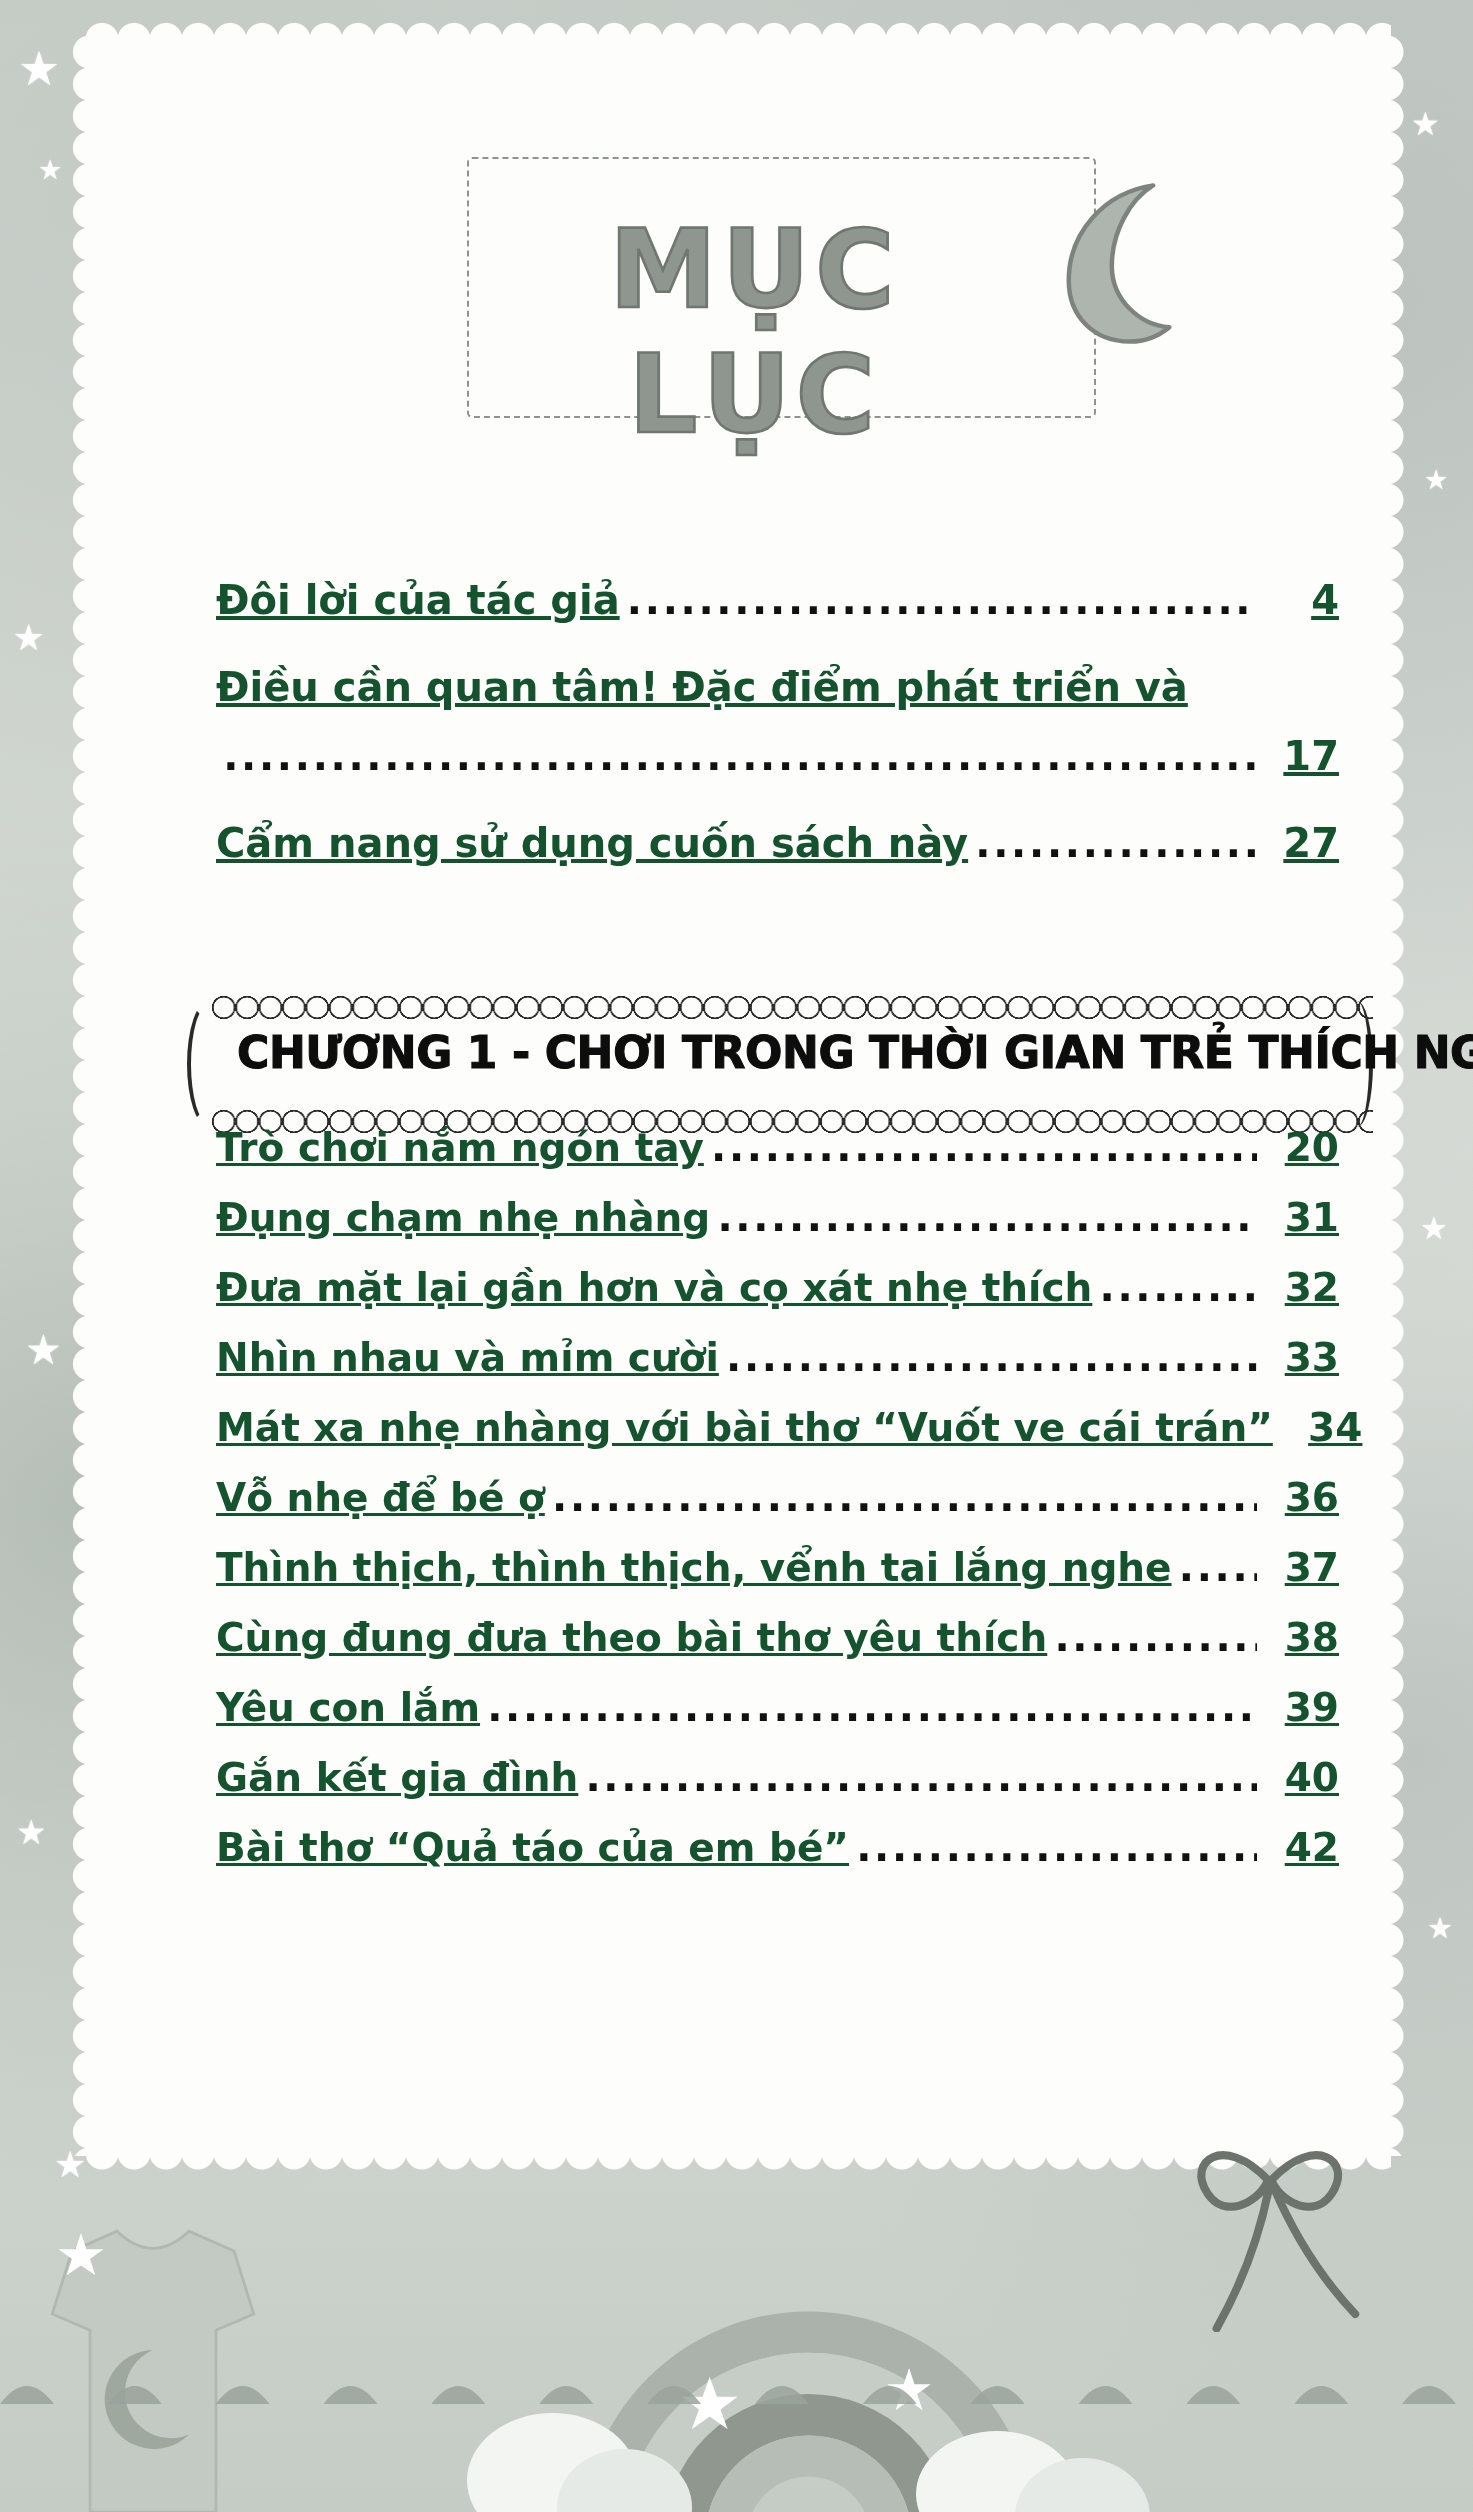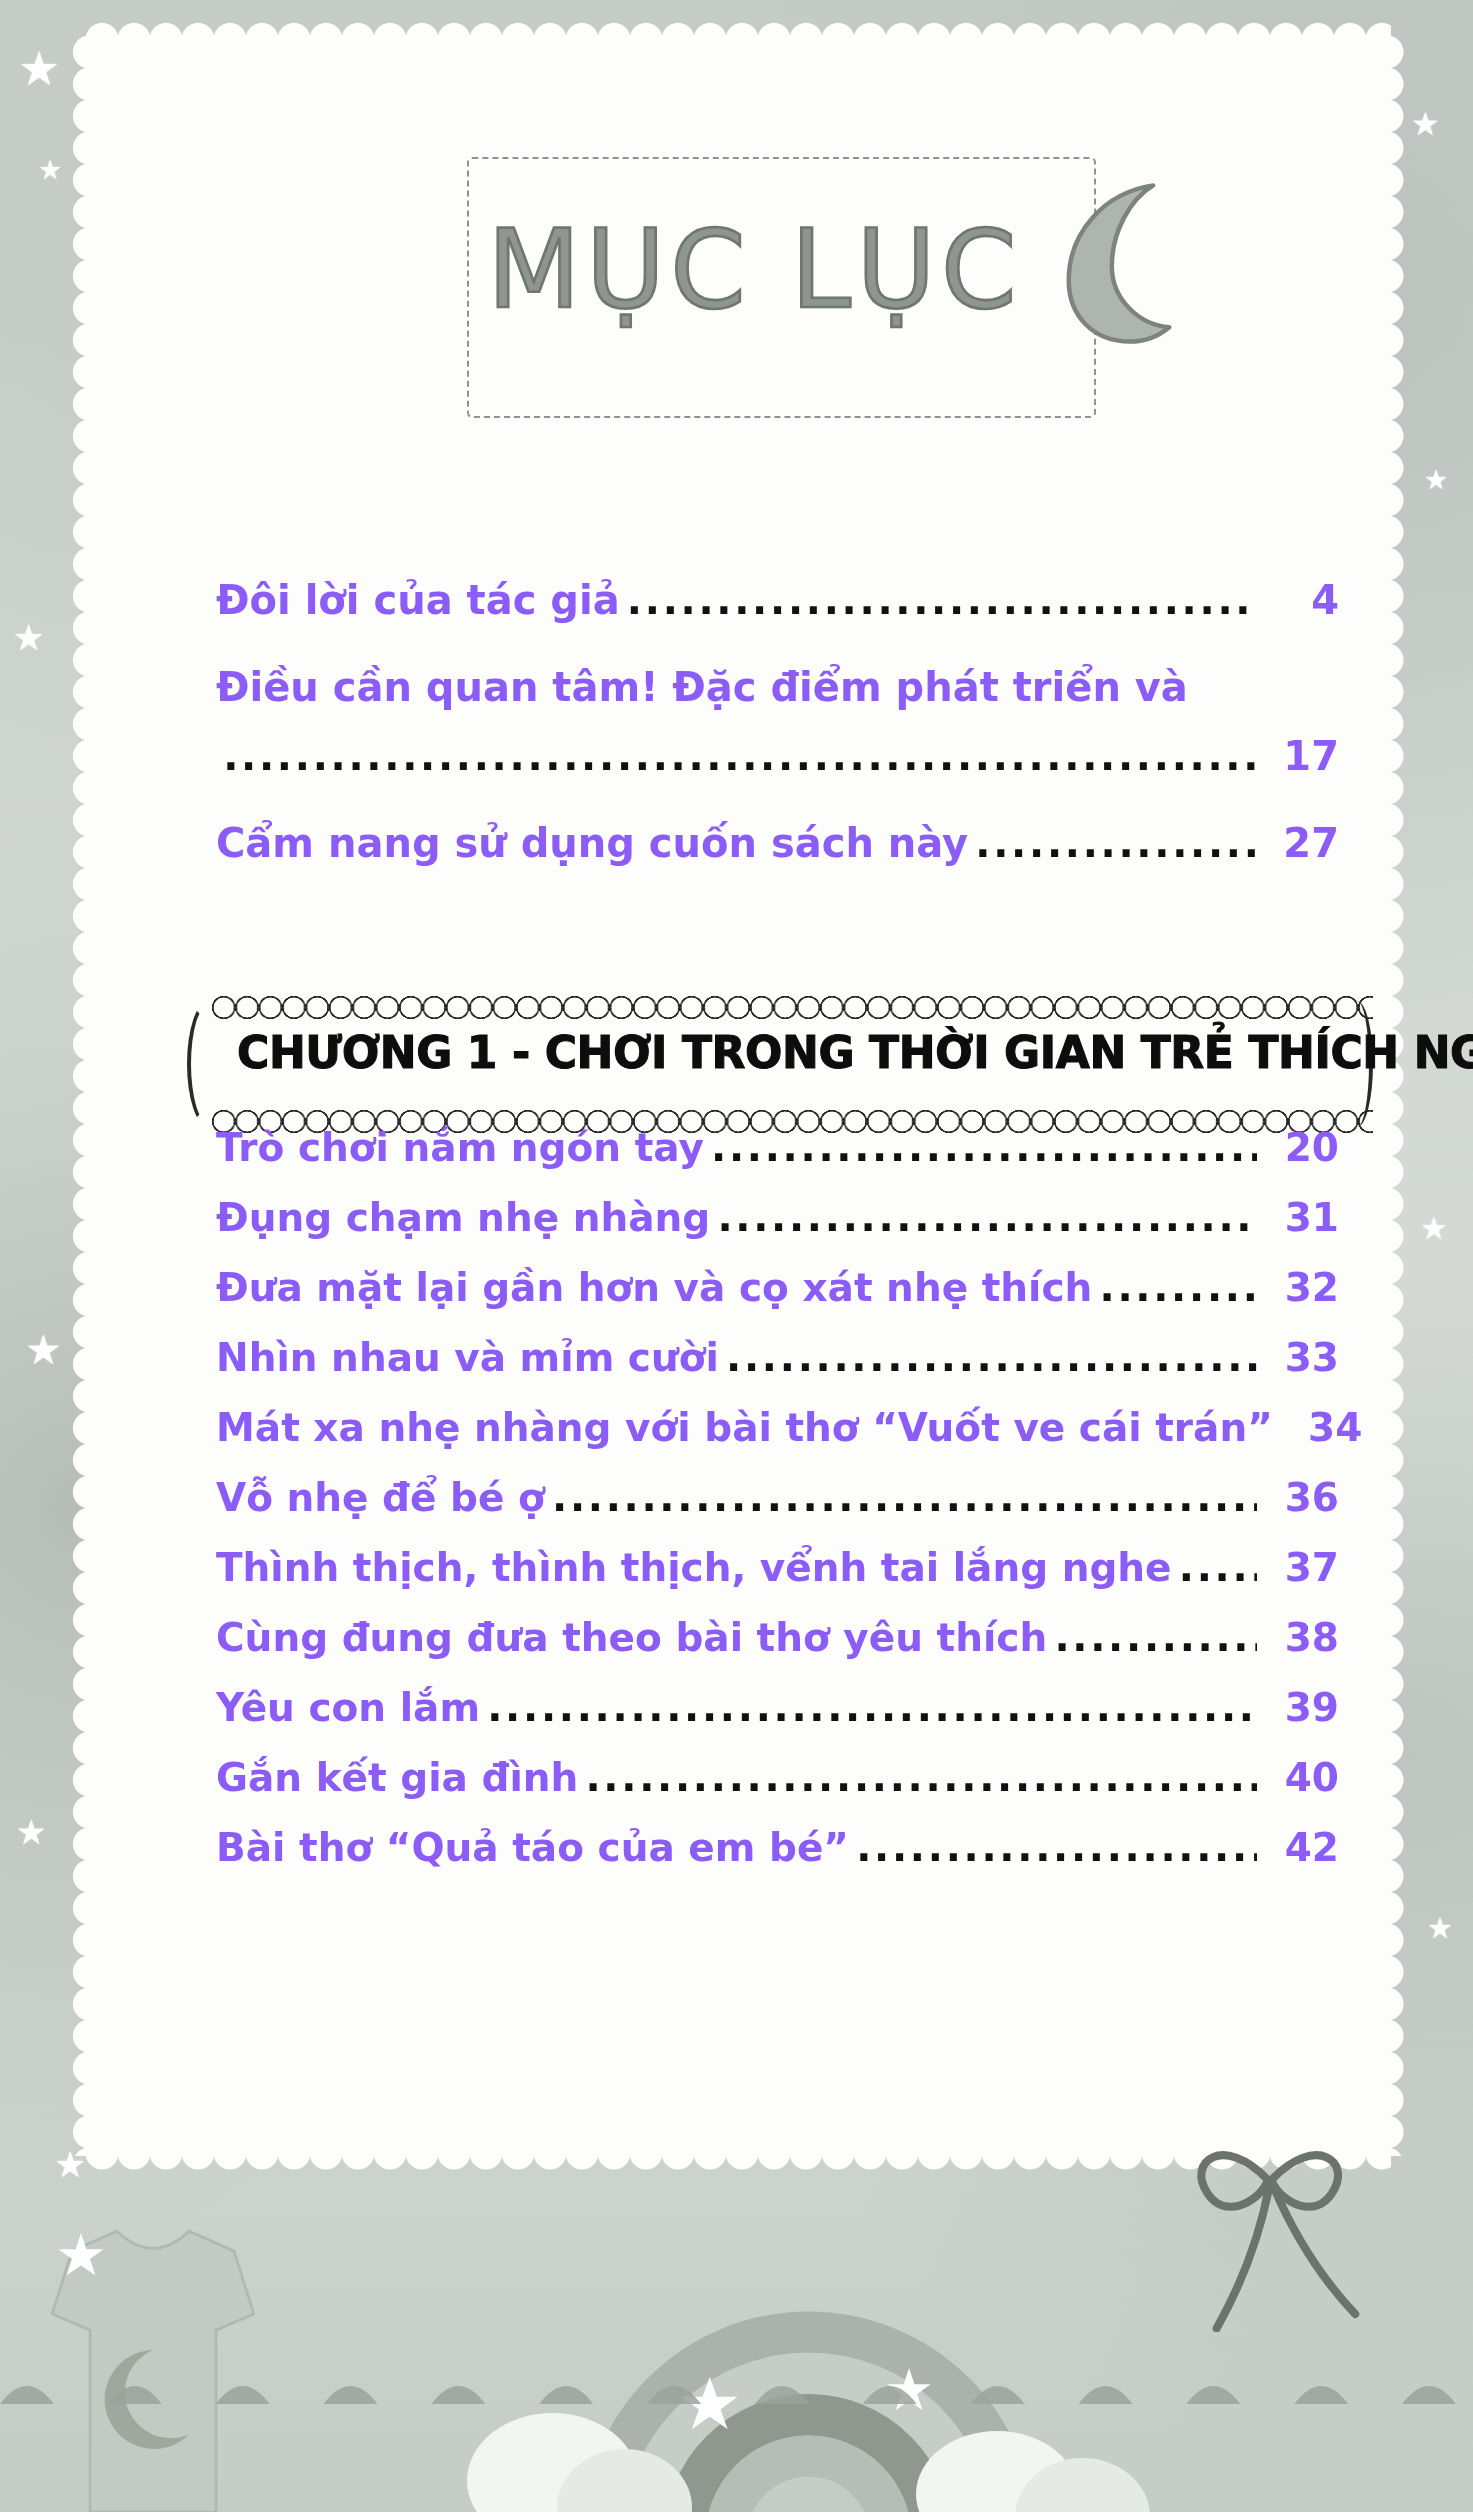--- a/index.html
+++ b/index.html
@@ -78,21 +78,21 @@
     width: 629px; height: 261px;
     border: 2.7px dashed #8d948f;
     border-radius: 5.4px;
   }
   .title-text {
     position: absolute;
     left: 485px; top: 207px;
     width: 539px;
     text-align: center;
     font-family: "DejaVu Sans", sans-serif;
-    font-weight: 400;
+    font-weight: 700;
     font-size: 108px;
     letter-spacing: 5.4px;
     color: #8e968f;
     -webkit-text-stroke: 2.7px #6f776f;
     text-transform: uppercase;
   }
   .moon-icon {
     position: absolute;
     left: 1047px; top: 180px;
     width: 144px; height: 166px;
@@ -103,24 +103,25 @@
     position: absolute;
     left: 216px; top: 580px;
     width: 1123px;
   }
   .toc-row {
     display: flex;
     align-items: flex-start;
     font-family: "DejaVu Sans", sans-serif;
     font-weight: 700;
     font-size: 40px;
-    color: #8b5cf6;
+    color: #14532d;
     line-height: 1.0;
     margin-bottom: 47px;
     white-space: nowrap;
+    text-decoration: underline;
   }
   .toc-row .label { flex: 0 0 auto; }
   .toc-row .leader {
     flex: 1 1 auto;
     overflow: hidden;
     margin: 0 5.4px 0 7.2px;
     position: relative;
     height: 1em;
   }
   .toc-row .leader::before {

